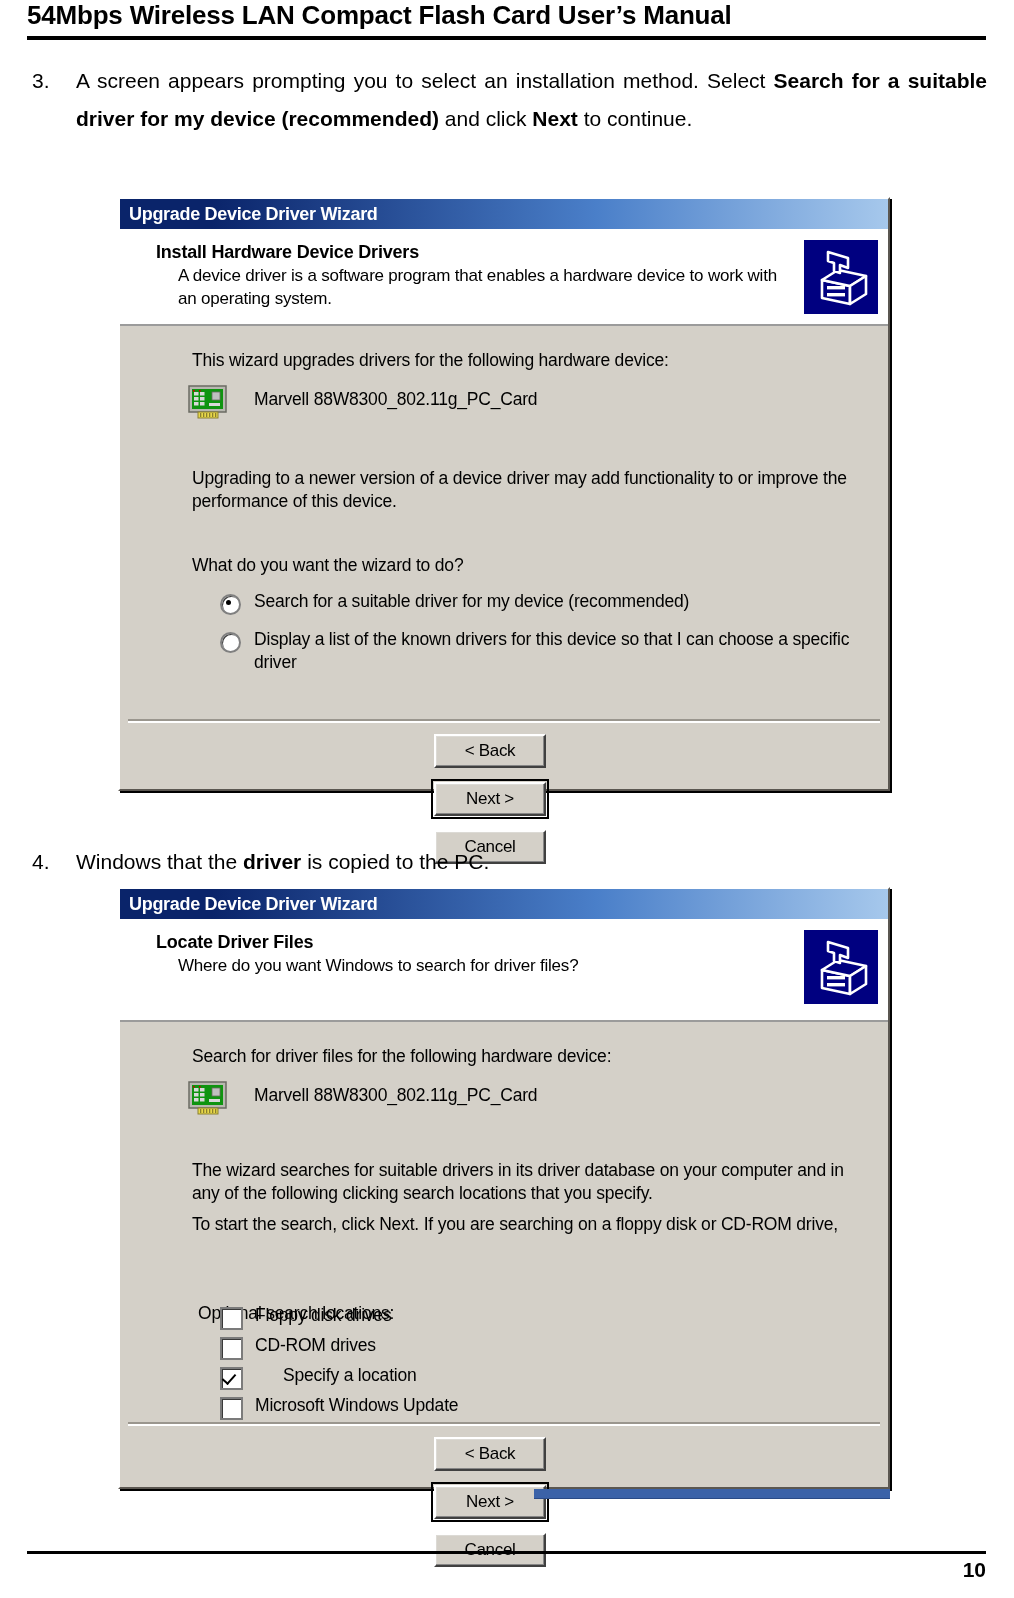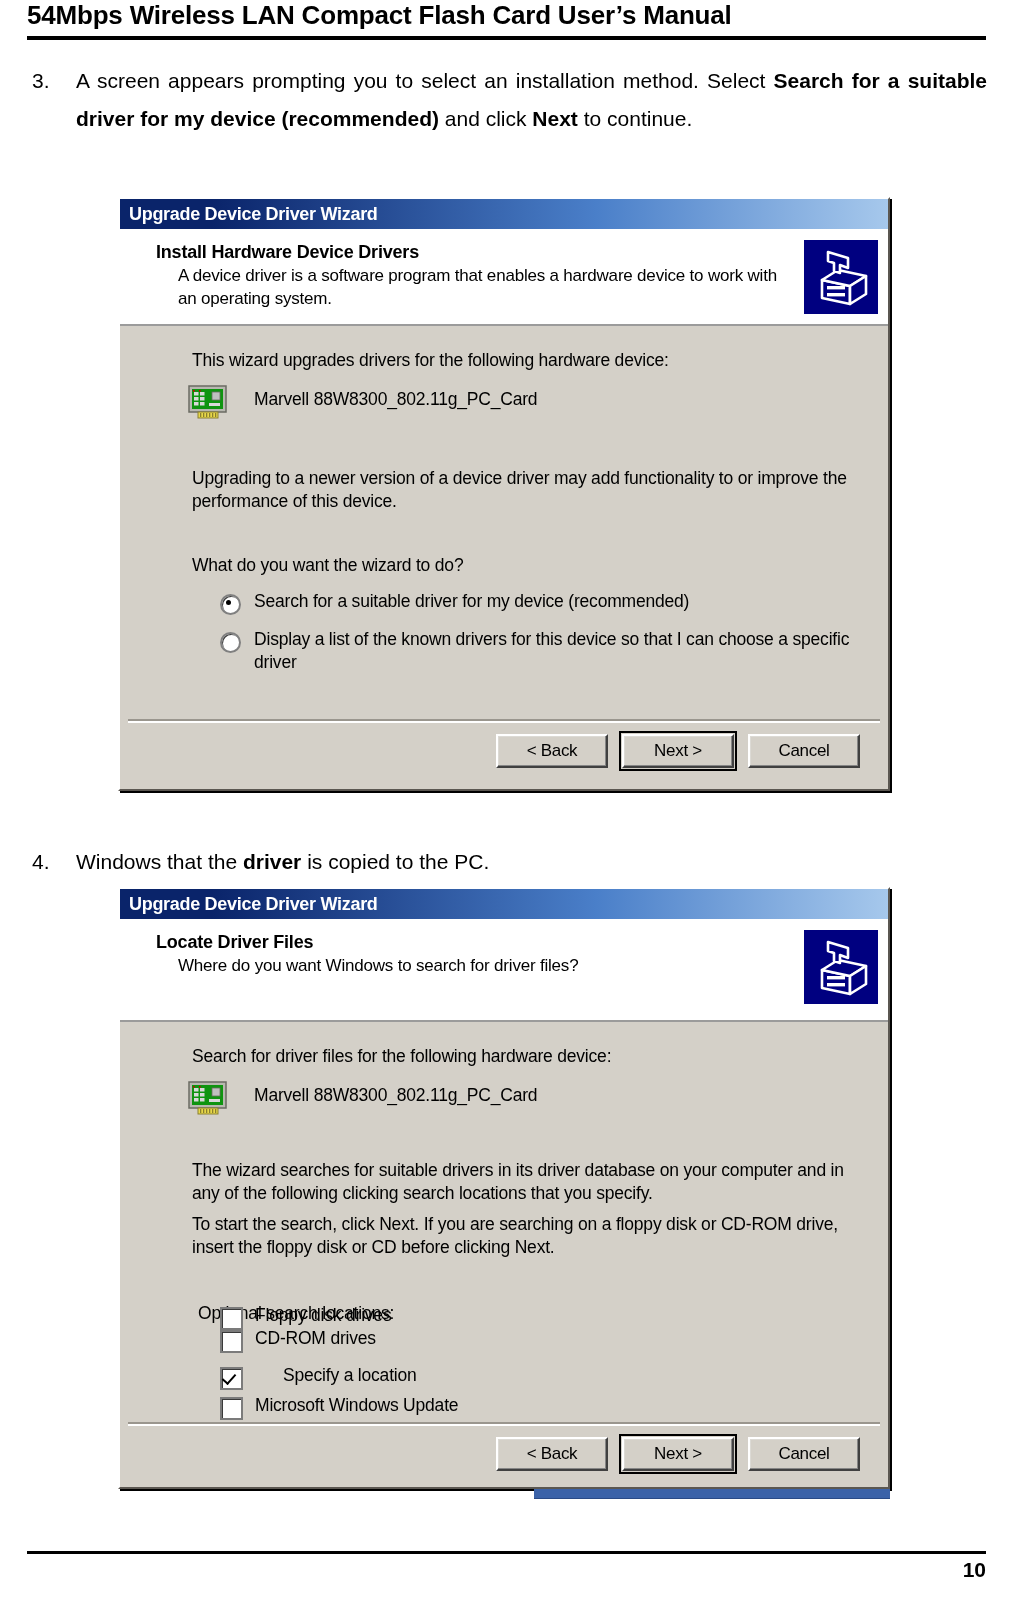--- a/index.html
+++ b/index.html
@@ -196,20 +196,21 @@
     height: 0;
     border-top: 2px solid #9a968e;
     border-bottom: 2px solid #ffffff;
   }
   .btn-strip {
     display: flex;
     justify-content: flex-end;
     align-items: center;
     gap: 14px;
     padding: 10px 28px 0 0;
+    flex-direction: column;
   }
   .wbtn {
     min-width: 112px;
     height: 34px;
     background: #d4d0c8;
     border-top: 2px solid #ffffff;
     border-left: 2px solid #ffffff;
     border-right: 2px solid #404040;
     border-bottom: 2px solid #404040;
     box-shadow: inset -1px -1px 0 #868686, inset 1px 1px 0 #dcdad5;
@@ -426,29 +427,28 @@
               <rect x="27" y="29" width="1.3" height="4"></rect>
           </g>
         </svg>
       </div>
       <div class="dev-name">Marvell 88W8300_802.11g_PC_Card</div>
     </div>
 
     <div class="body-text" style="position:absolute; left:72px; top:136px;">The wizard searches for suitable drivers in its driver database on your computer and in</div>
     <div class="body-text" style="position:absolute; left:72px; top:159px;">any of the following clicking search locations that you specify.</div>
     <div class="body-text" style="position:absolute; left:72px; top:190px;">To start the search, click Next. If you are searching on a floppy disk or CD-ROM drive,</div>
-    <div class="body-text" style="position:absolute; left:72px; top:213px;">insert the floppy disk or CD before clicking Next.</div>
 
     <div class="body-text" style="position:absolute; left:78px; top:253px;margin-top:26px;">Optional search locations:</div>
 
     <div class="cb-row" style="position:absolute; left:100px; top:277px;">
       <span class="checkbox"></span>
       <span class="cb-label">Floppy disk drives</span>
     </div>
-    <div class="cb-row" style="position:absolute; left:100px; top:300px;">
+    <div class="cb-row" style="position:absolute; left:100px; top:307px;">
       <span class="checkbox"></span>
       <span class="cb-label">CD-ROM drives</span>
     </div>
     <div class="cb-row" style="position:absolute; left:100px; top:337px;gap:28px;">
       <span class="checkbox checked"></span>
       <span class="cb-label">Specify a location</span>
     </div>
     <div class="cb-row" style="position:absolute; left:100px; top:367px;">
       <span class="checkbox"></span>
       <span class="cb-label">Microsoft Windows Update</span>

